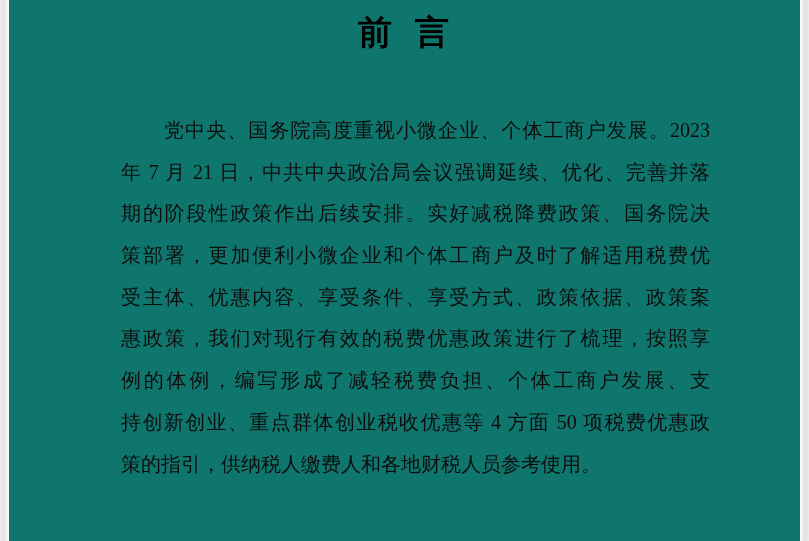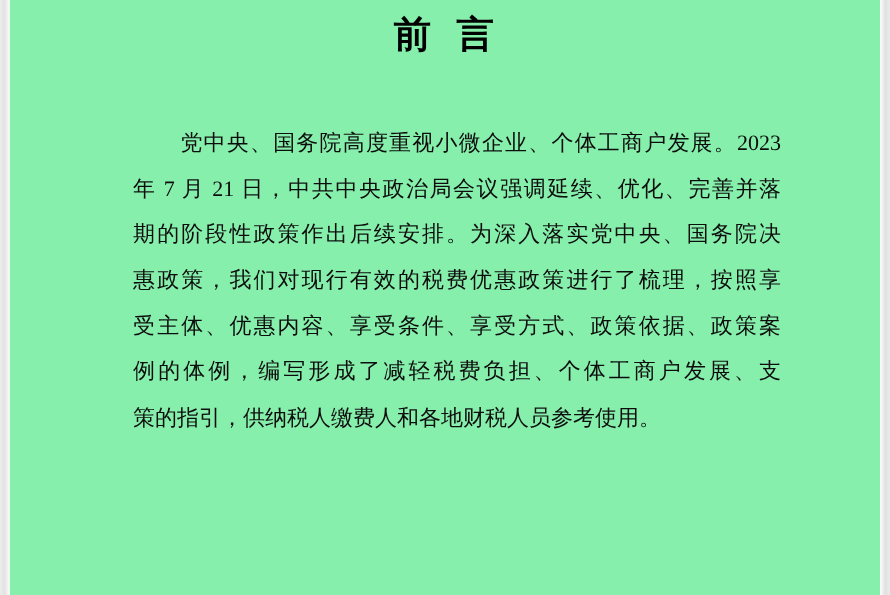--- a/index.html
+++ b/index.html
@@ -4,21 +4,21 @@
 <style>
   html, body {
     margin: 0;
     padding: 0;
     background: #ffffff;
   }
   .page {
     position: relative;
     width: 809px;
     height: 541px;
-    background: #86efac;
+    background: #0f766e;
     overflow: hidden;
     font-family: "Liberation Serif", "DejaVu Serif", serif;
     color: #0a0a0a;
   }
   .edge {
     position: absolute;
     top: 0;
     bottom: 0;
     width: 9px;
     z-index: 2;
@@ -73,19 +73,21 @@
 
 <div class="page">
   <div class="edge left"></div>
   <div class="edge right"></div>
 
   <h1 class="doc-title">前  言</h1>
 
   <div class="body-text">
     <div class="body-line first">党中央、国务院高度重视小微企业、个体工商户发展。2023</div>
     <div class="body-line">年 7 月 21 日，中共中央政治局会议强调延续、优化、完善并落</div>
-    <div class="body-line">期的阶段性政策作出后续安排。为深入落实党中央、国务院决</div>
+    <div class="body-line">期的阶段性政策作出后续安排。实好减税降费政策、国务院决</div>
+    <div class="body-line">策部署，更加便利小微企业和个体工商户及时了解适用税费优</div>
+    <div class="body-line">受主体、优惠内容、享受条件、享受方式、政策依据、政策案</div>
     <div class="body-line">惠政策，我们对现行有效的税费优惠政策进行了梳理，按照享</div>
-    <div class="body-line">受主体、优惠内容、享受条件、享受方式、政策依据、政策案</div>
     <div class="body-line">例的体例，编写形成了减轻税费负担、个体工商户发展、支</div>
+    <div class="body-line">持创新创业、重点群体创业税收优惠等 4 方面 50 项税费优惠政</div>
     <div class="body-line last">策的指引，供纳税人缴费人和各地财税人员参考使用。</div>
   </div>
 </div>
 
 </body></html>

